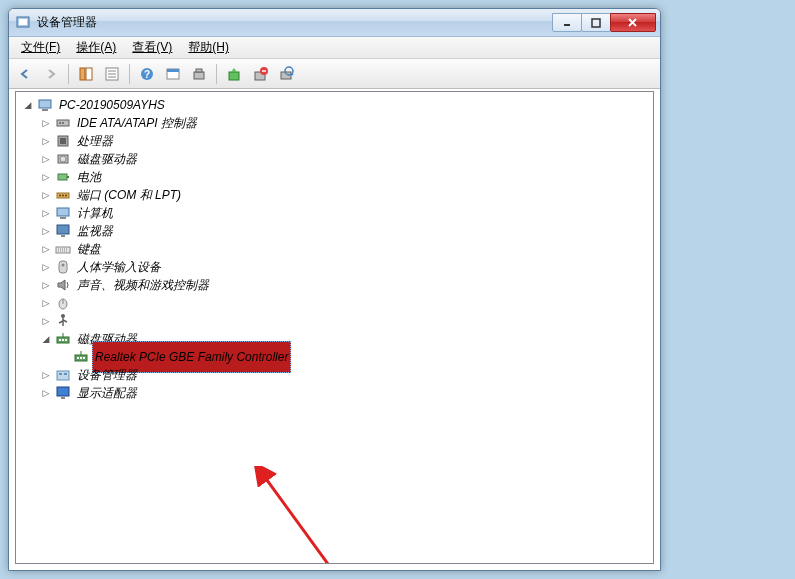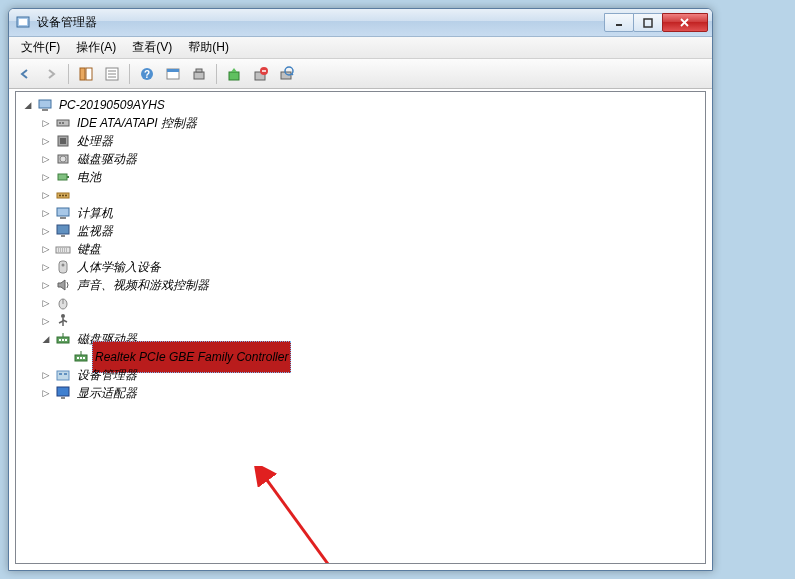--- a/index.html
+++ b/index.html
@@ -8,21 +8,21 @@
       font-size: 12px;
       background: #b8d4e8;
       width: 795px;
       height: 579px;
       overflow: hidden;
       position: relative;
     }
     .window {
       position: absolute;
       left: 8px; top: 8px;
-      width: 705px; height: 563px;
+      width: 653px; height: 563px;
       background: #fff;
       border: 1px solid #5a7ca0;
       border-radius: 6px 6px 0 0;
       box-shadow: 0 0 8px rgba(0,0,0,0.3);
       display: flex;
       flex-direction: column;
       overflow: hidden;
     }
     .titlebar {
       height: 28px;
@@ -67,20 +67,21 @@
       background: linear-gradient(to bottom, #f8f8f8, #eaeaea);
       display: flex;
       align-items: center;
       padding: 0 4px;
       font-size: 12px;
       border-bottom: 1px solid #d0d0d0;
     }
     .menu-item {
       padding: 2px 8px;
       color: #000;
+      text-decoration: underline;
     }
     .toolbar {
       height: 30px;
       background: linear-gradient(to bottom, #fcfcfc, #e8e8e8);
       display: flex;
       align-items: center;
       padding: 0 4px;
       gap: 2px;
       border-bottom: 1px solid #bcbcbc;
     }
@@ -311,20 +312,21 @@
         <div class="tree-node" style="padding-left:20px">
           <span class="tree-toggle">▷</span>
           <span class="tree-icon">
             <svg class="device-icon" viewBox="0 0 16 16">
               <rect x="2" y="6" width="12" height="5" fill="#d8b060" stroke="#a07020"></rect>
               <circle cx="5" cy="8.5" r="1" fill="#604010"></circle>
               <circle cx="8" cy="8.5" r="1" fill="#604010"></circle>
               <circle cx="11" cy="8.5" r="1" fill="#604010"></circle>
             </svg>
           </span>
+          <span class="tree-label">端口 (COM 和 LPT)</span>
         </div>
         <div class="tree-node" style="padding-left:20px">
           <span class="tree-toggle">▷</span>
           <span class="tree-icon">
             <svg class="device-icon" viewBox="0 0 16 16">
               <rect x="2" y="3" width="12" height="8" fill="#a8c8e8" stroke="#4070a0"></rect>
               <rect x="5" y="12" width="6" height="2" fill="#888"></rect>
             </svg>
           </span>
           <span class="tree-label">计算机</span>

